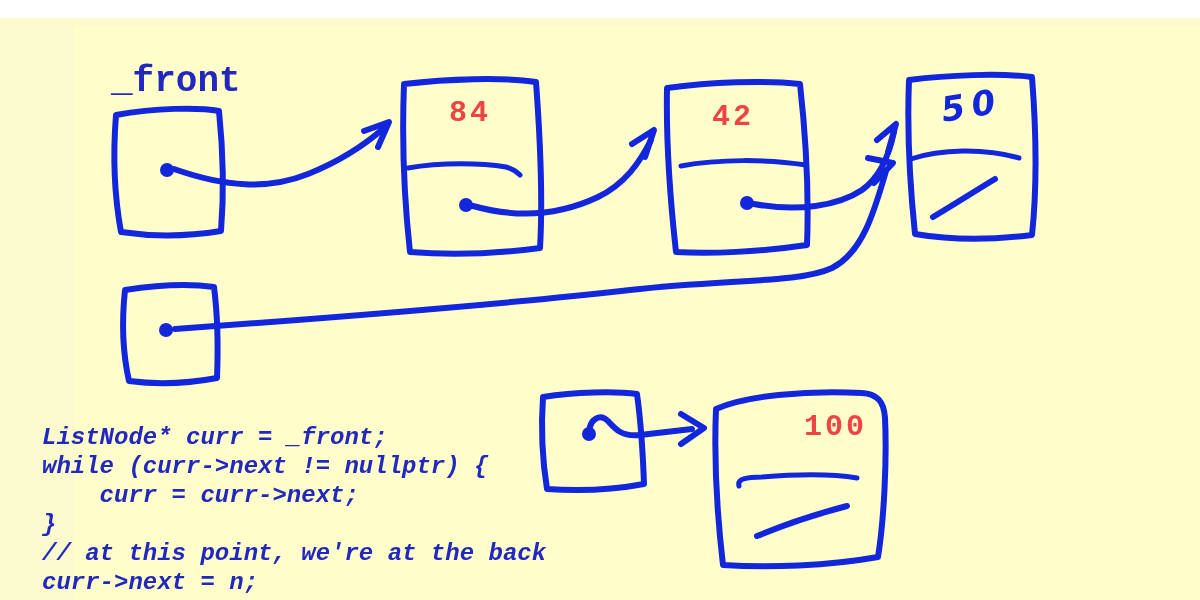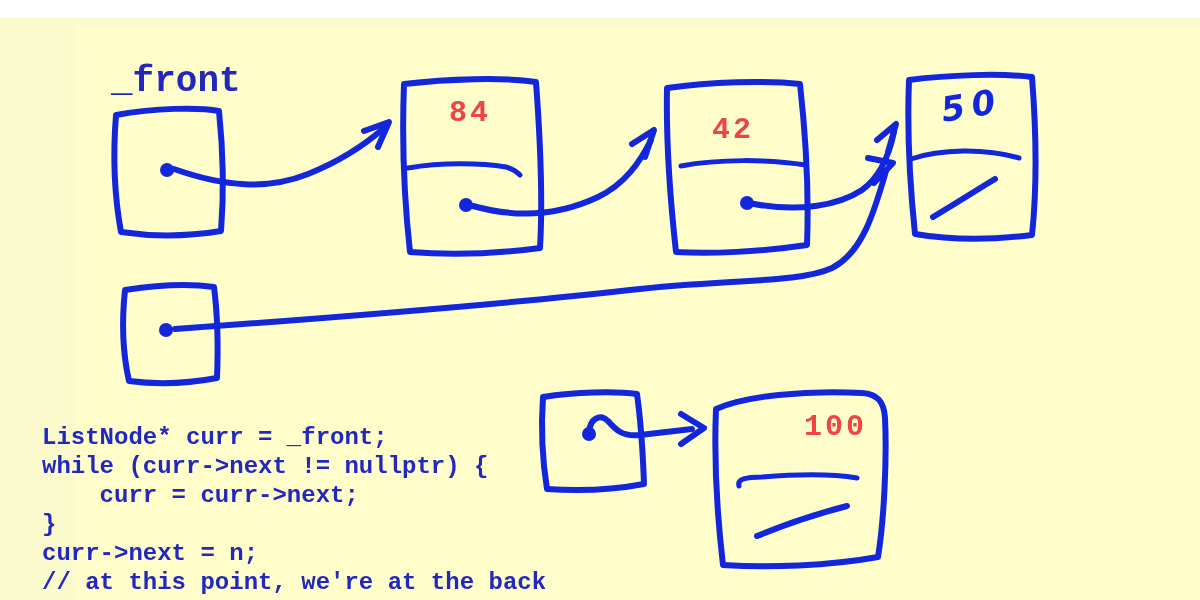--- a/index.html
+++ b/index.html
@@ -44,40 +44,40 @@
   .pointer-label-newnode { left: 512px; top: 314px; }
   .node-value {
     position: absolute;
     color: #ef4444;
     font-weight: bold;
     font-size: 30px;
     line-height: 1;
     letter-spacing: 3px;
   }
   .value-84  { left: 449px; top: 80px; }
-  .value-42  { left: 712px; top: 97px; }
+  .value-42  { left: 712px; top: 84px; }
   .value-100 { left: 804px; top: 394px; }
   .value-50 {
     left: 941px; top: 70px;
     color: #1226DC;
     font-family: "DejaVu Sans", sans-serif;
     font-style: italic;
     font-size: 34px;
     letter-spacing: 7px;
     transform: rotate(-9deg);
   }
   .code-block {
     position: absolute;
     left: 42px; top: 405px;
     color: #2227BE;
     font-weight: bold;
     font-size: 24px;
     line-height: 29px;
   }
-  .code-line { white-space: pre; }
+  .code-line { white-space: pre; font-style: italic; }
 </style>
 </head>
 <body>
 
 <div class="canvas">
   <div class="bg-main"></div>
 
   <svg class="ink-layer" viewBox="0 0 1200 600">
 
     <g>
@@ -150,16 +150,16 @@
   <div class="node-value value-84">84</div>
   <div class="node-value value-42">42</div>
   <div class="node-value value-50">50</div>
   <div class="node-value value-100">100</div>
 
   <div class="code-block">
     <div class="code-line">ListNode* curr = _front;</div>
     <div class="code-line">while (curr-&gt;next != nullptr) {</div>
     <div class="code-line">    curr = curr-&gt;next;</div>
     <div class="code-line">}</div>
+    <div class="code-line">// at this point, we're at the back</div>
     <div class="code-line">curr-&gt;next = n;</div>
-    <div class="code-line">// at this point, we're at the back</div>
   </div>
 </div>
 
 </body></html>

